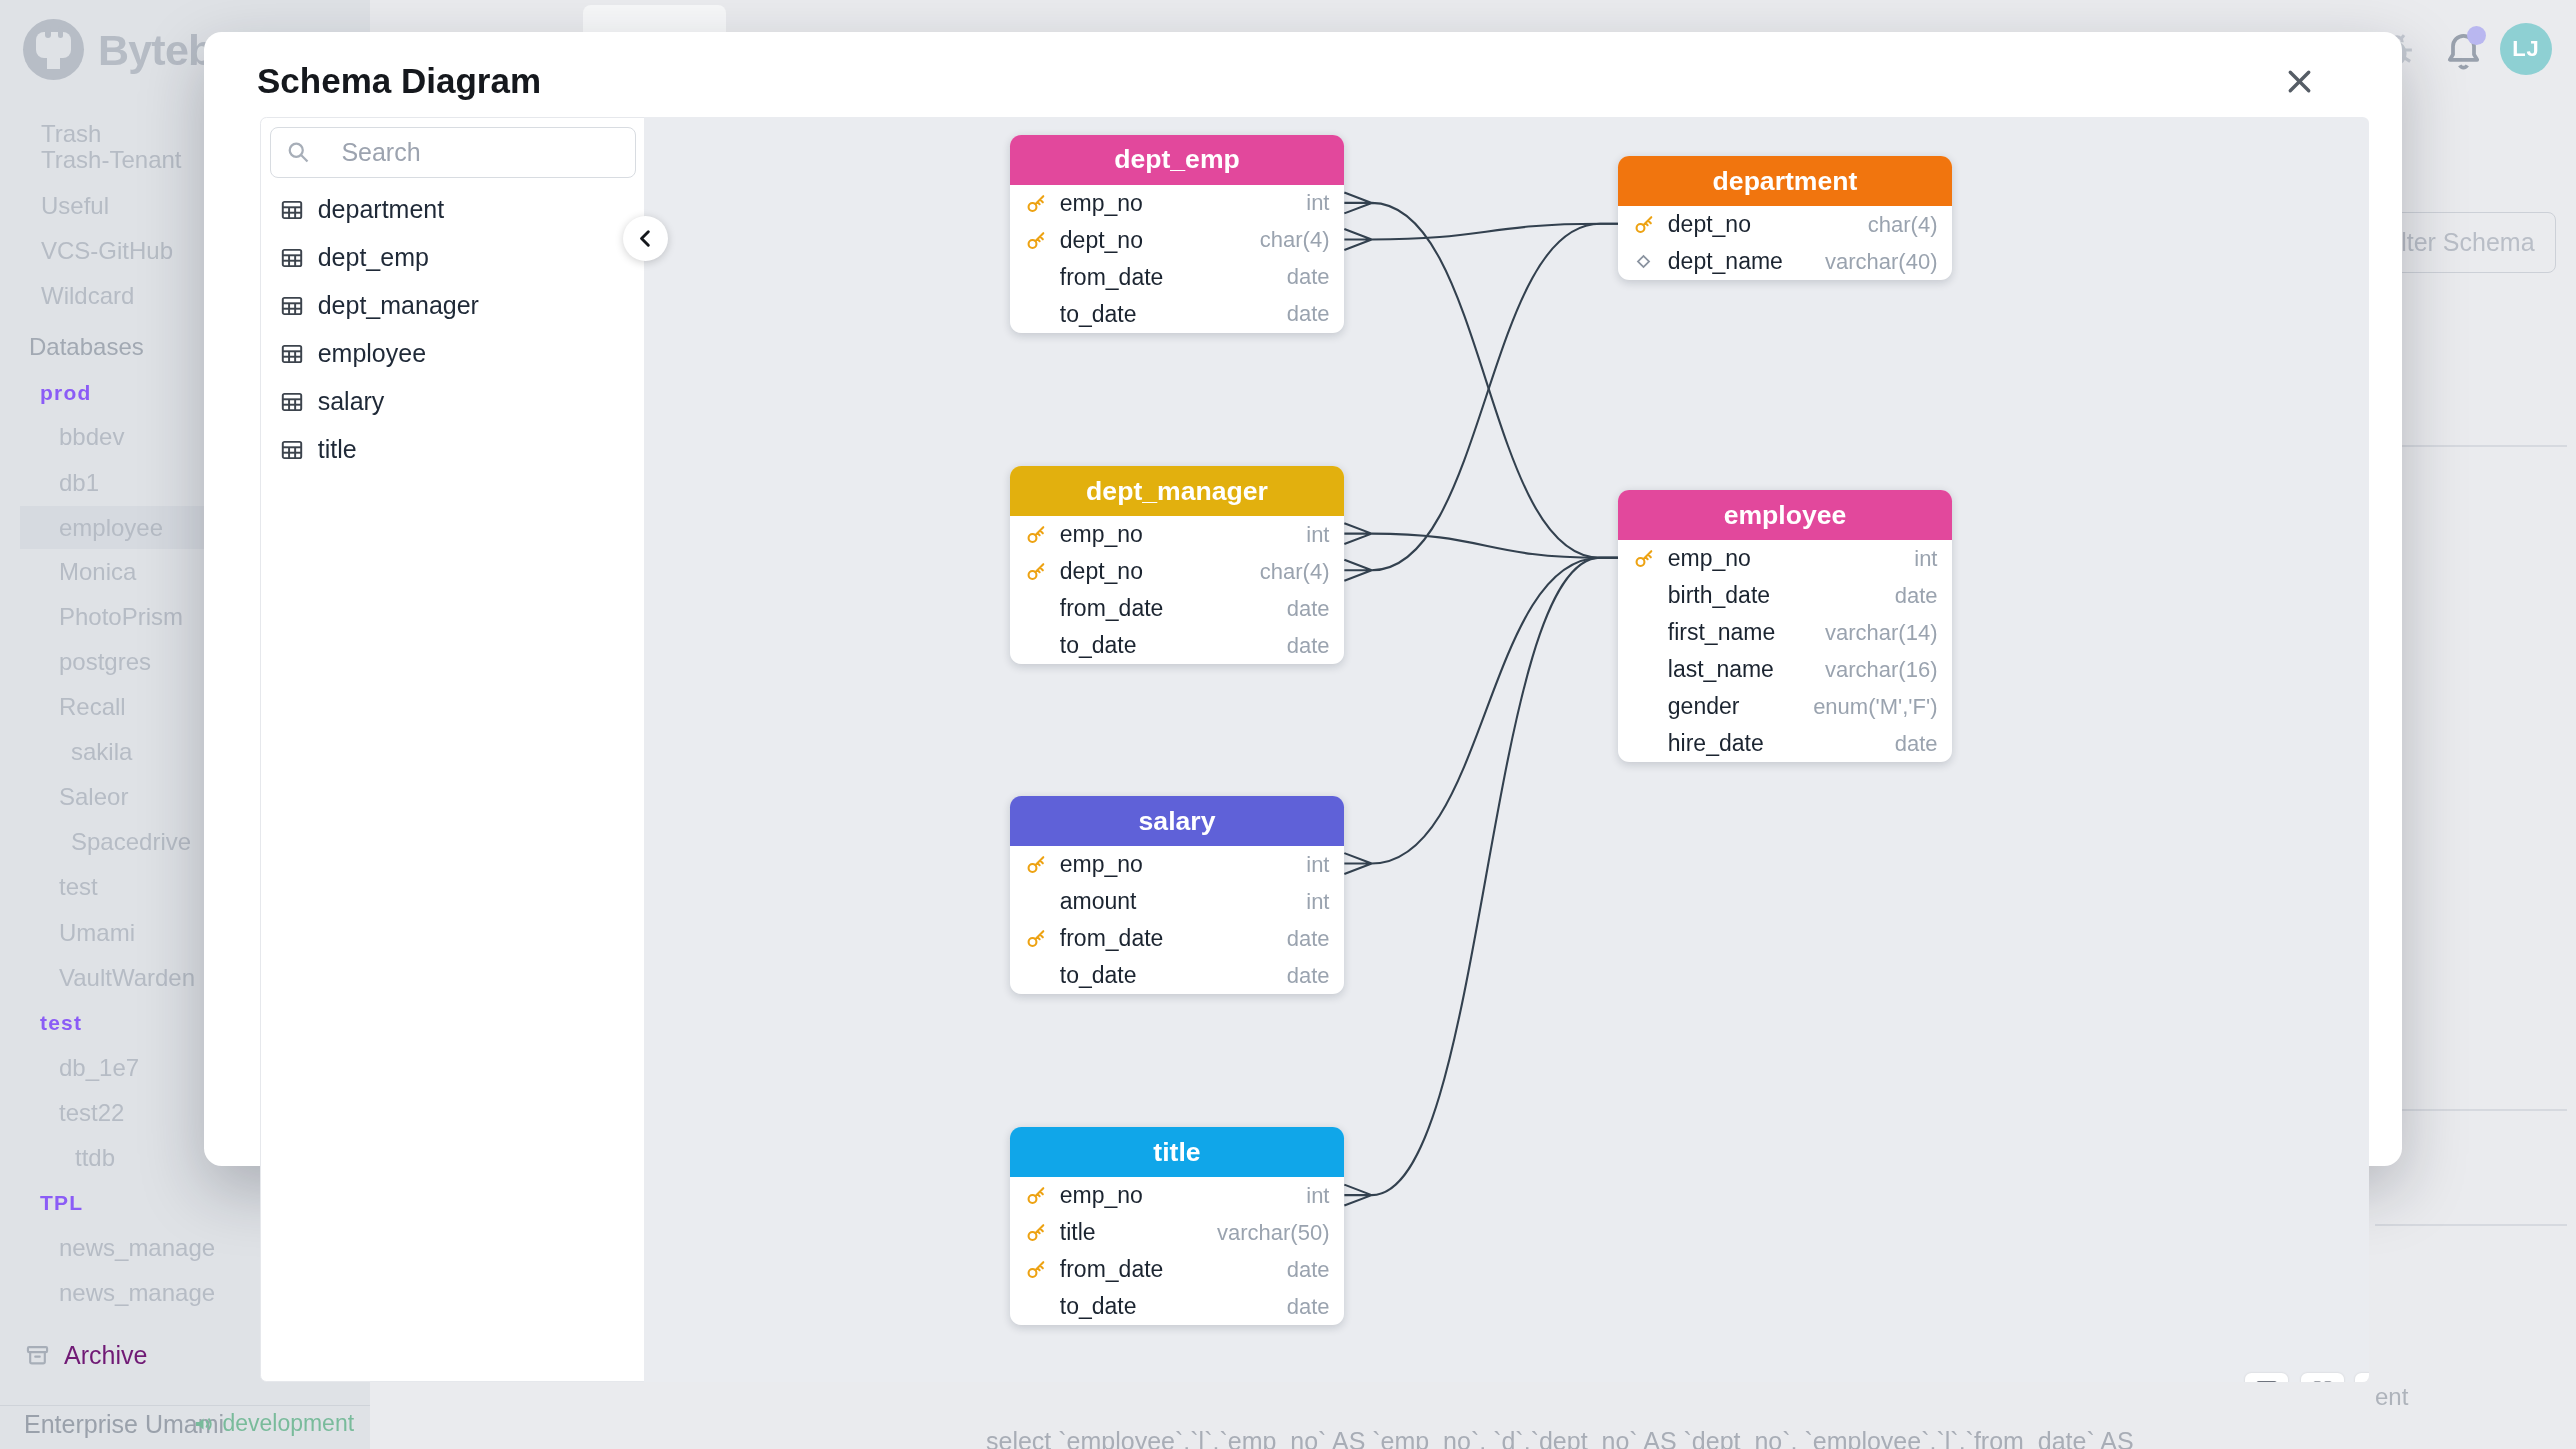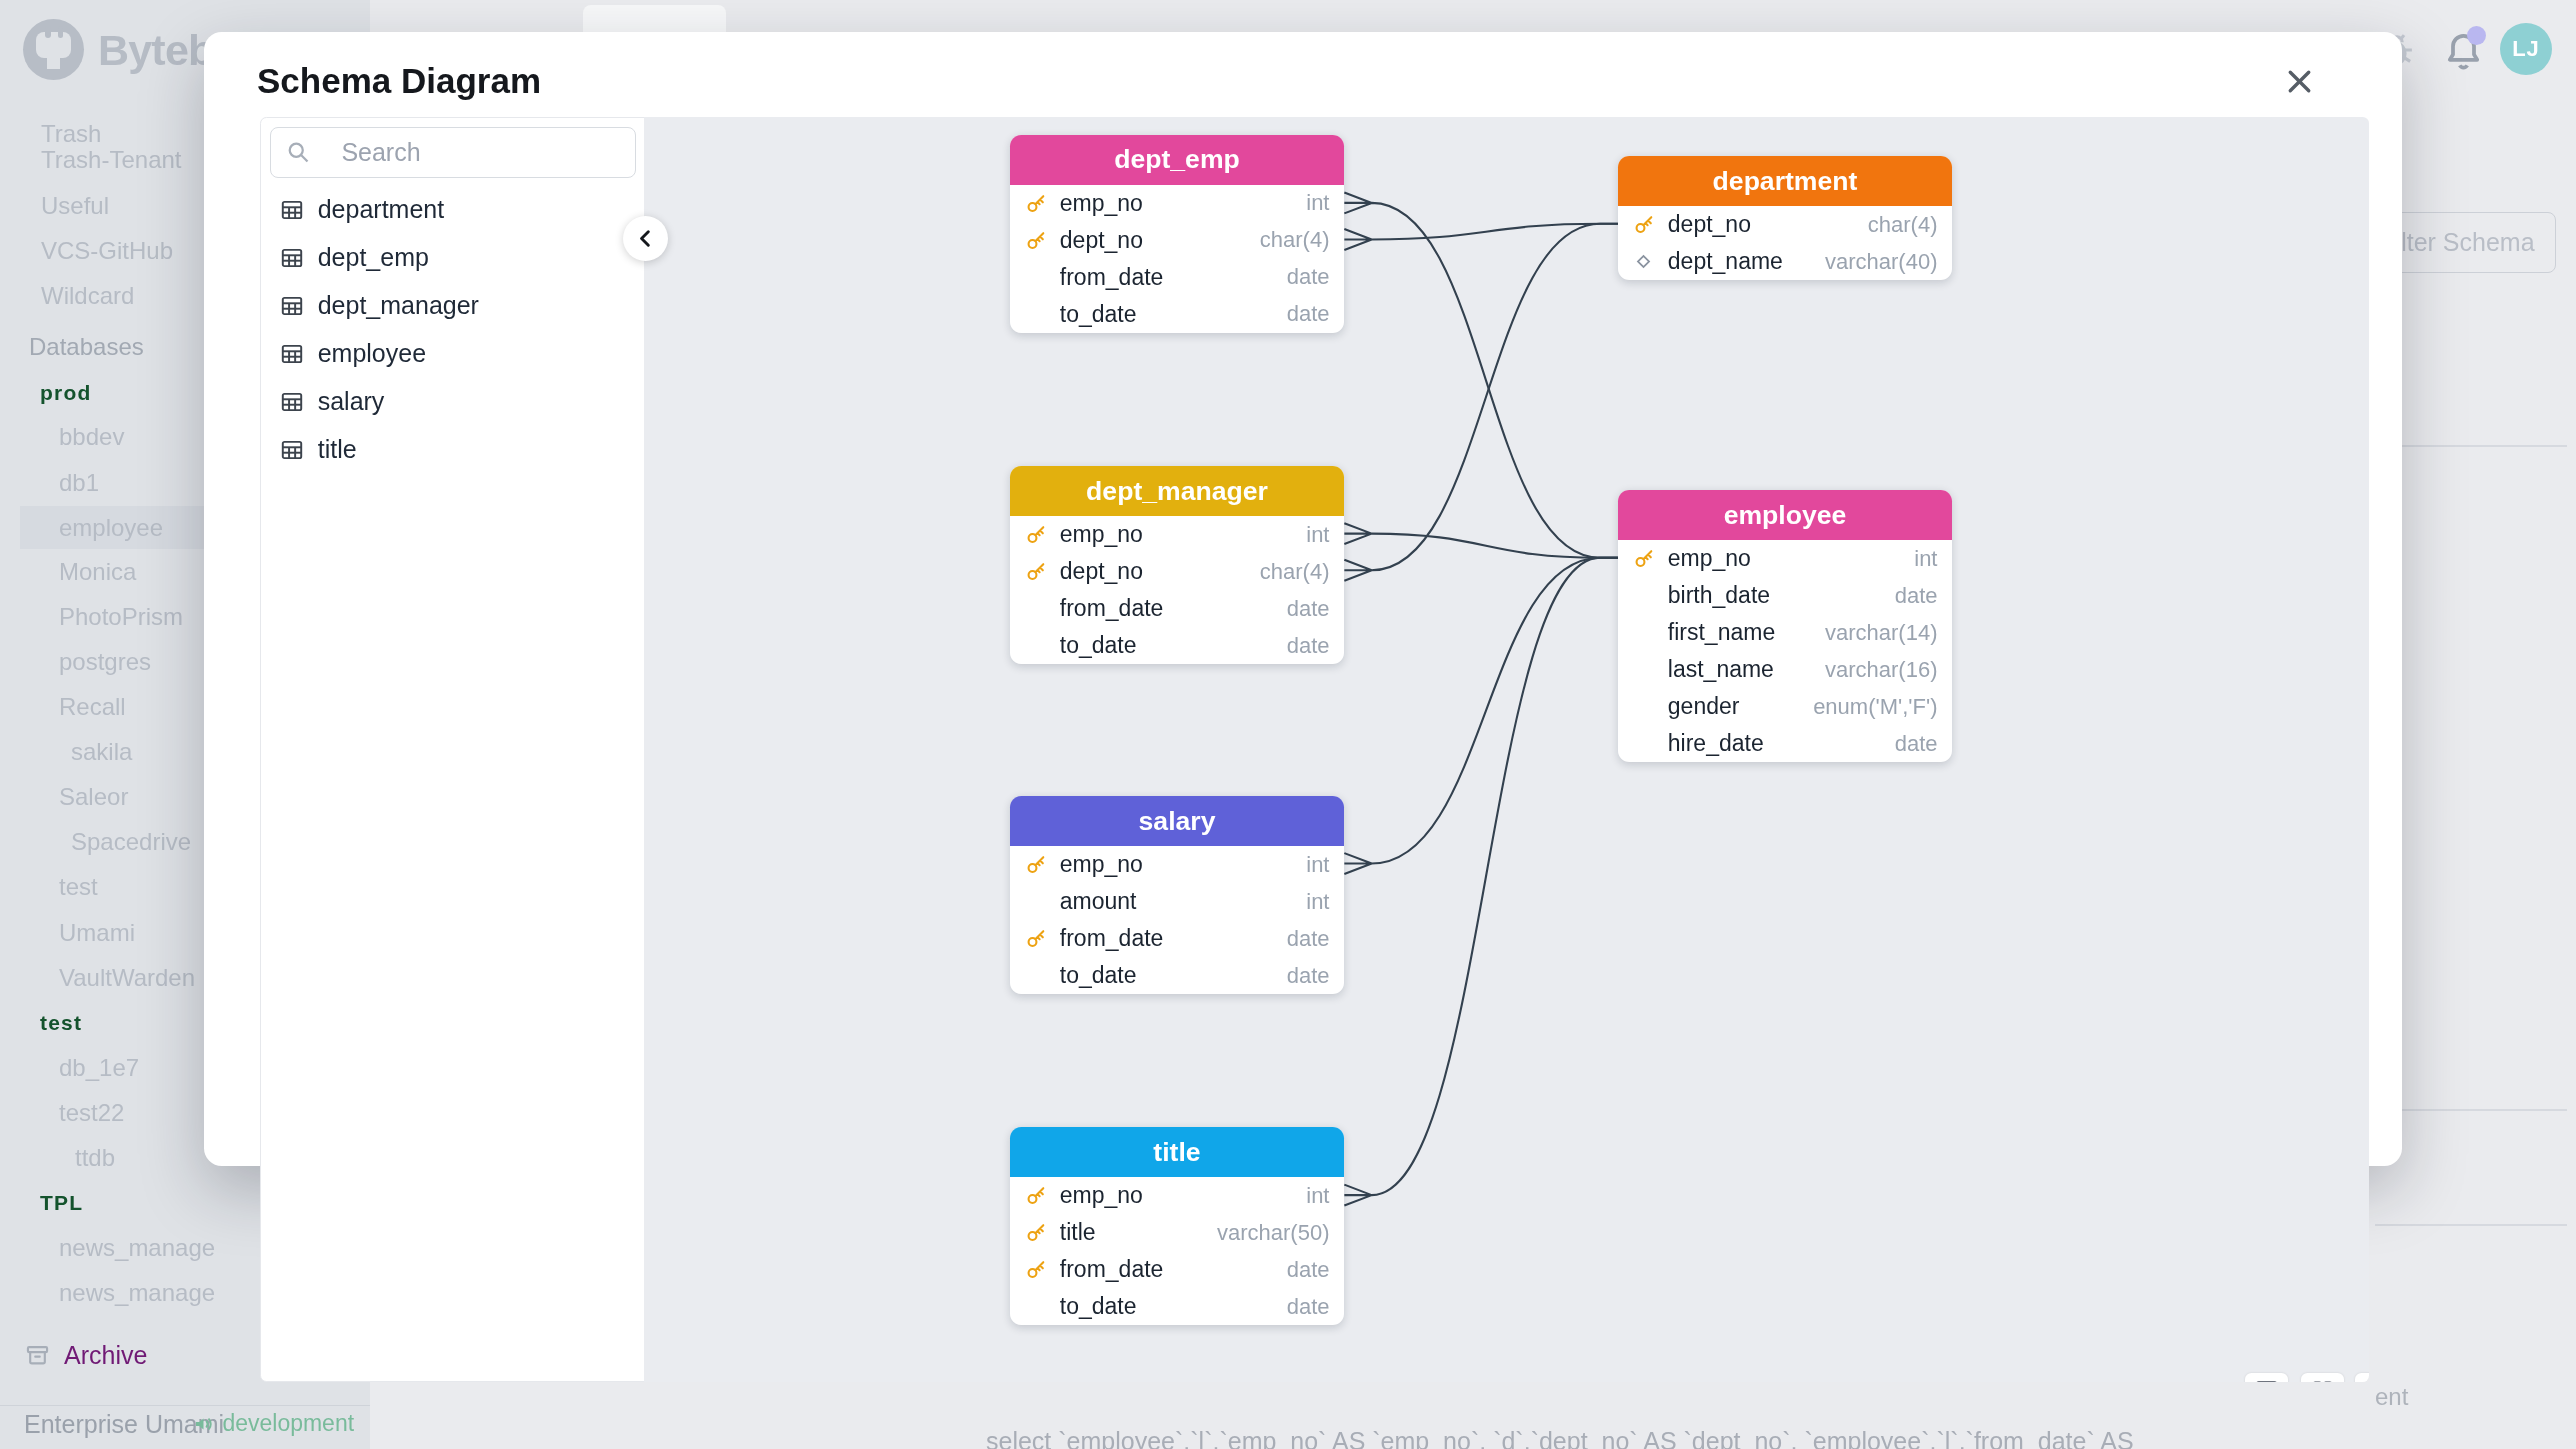--- a/index.html
+++ b/index.html
@@ -11,21 +11,21 @@
   
   .bd-left{position:absolute;left:0;top:0;width:370px;height:1449px;background:#dfe2e6;}
   .bd-toptab{position:absolute;left:583px;top:4.8px;width:143px;height:47px;background:#f7f8f9;border-radius:8px;}
   .logo{position:absolute;left:22.5px;top:19.3px;width:61px;height:61px;border-radius:50%;background:#b7bdc6;}
   .logo-mouth{position:absolute;left:13px;top:13px;width:35px;height:26px;background:#dfe2e6;border-radius:8px;}
   .logo-eye{position:absolute;top:6.4px;width:5.6px;height:12px;background:#b7bdc6;border-radius:3.2px;}
   .logo-notch{position:absolute;left:24px;top:37px;width:13px;height:13px;background:#dfe2e6;}
   .logo-text{position:absolute;left:98px;top:26px;font-size:43px;font-weight:700;color:#b6bcc5;letter-spacing:-0.8px;}
   .nav-item{position:absolute;font-size:24px;color:#b6bcc5;white-space:nowrap;}
   .nav-section{color:#a2a9b3;}
-  .nav-group{font-weight:700;font-size:21px;letter-spacing:1.2px;color:#14532d;text-align:center;}
+  .nav-group{font-weight:700;font-size:21px;letter-spacing:1.2px;color:#8b5cf6;text-align:center;}
   .nav-active-bg{position:absolute;left:20px;width:350px;height:43px;background:#d6dae0;}
   .archive-row{position:absolute;left:24px;display:flex;align-items:center;gap:13px;color:#701a75;font-size:25px;}
   .plan-bar{position:absolute;left:0;top:1405px;width:370px;height:44px;border-top:0.8px solid #cfd3d9;background:#dfe2e6;}
   .plan-label{position:absolute;left:24px;top:1410px;font-size:25px;color:#9aa1ab;}
   .env-badge{position:absolute;left:192px;top:1410px;display:flex;align-items:center;gap:6.4px;font-size:23px;color:#79bb9b;}
   .alter-btn{position:absolute;left:2363px;top:212px;width:193px;height:61px;border:1.6px solid #ccd0d7;border-radius:8px;
              color:#b9bec7;font-size:25px;display:flex;align-items:center;justify-content:center;background:transparent;}
   .faint-line{position:absolute;height:1.6px;background:#d6d9df;}
   .sql-text{position:absolute;left:986px;top:1427px;font-size:25px;color:#a8adb6;white-space:nowrap;}
   .frag-text{position:absolute;left:2375px;top:1383px;font-size:24px;color:#aeb3bb;}

